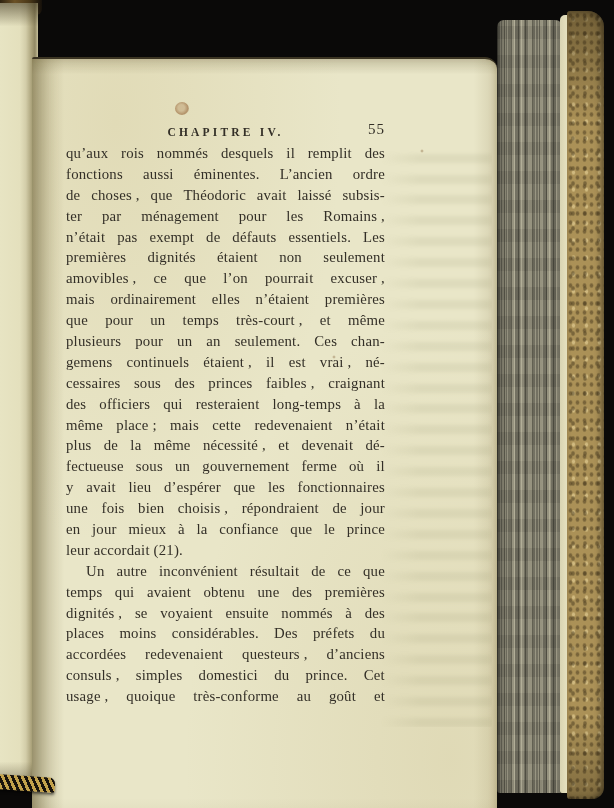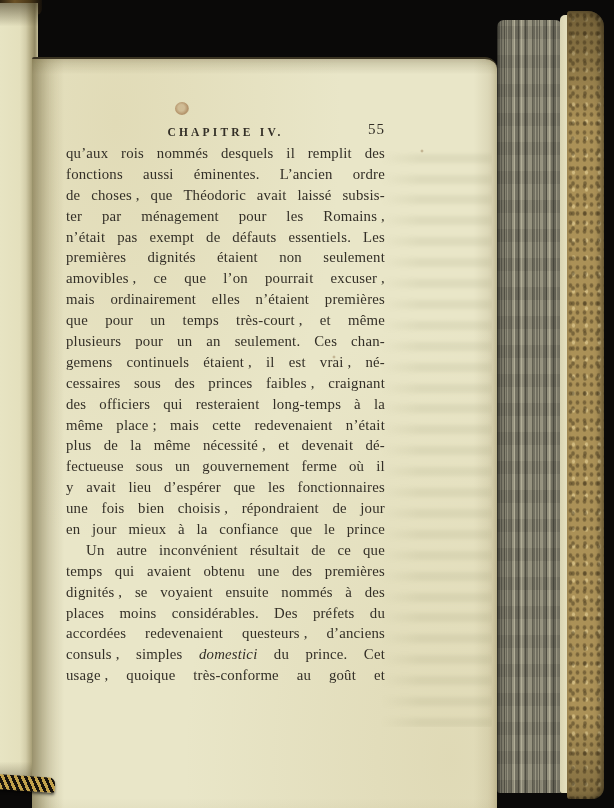--- a/index.html
+++ b/index.html
@@ -56,21 +56,21 @@
     color:var(--ink,#332f27);
     font-size:14.8px;letter-spacing:.2px;
   }
   .line{
     display:flex;justify-content:space-between;align-items:baseline;
     height:20.9px;white-space:nowrap;
   }
   .line.left{display:block;}
   .line.indent{padding-left:20px;}
   .line span{white-space:pre;}
-  .line .it{font-style:italic;}
+  .line .it{}
   
   .stain{
     position:absolute;left:143px;top:43px;width:14px;height:13px;border-radius:50%;
     background:radial-gradient(circle at 45% 45%,rgba(158,100,48,.28) 0 30%,rgba(140,85,38,.55) 62%,rgba(110,65,25,.25) 78%,transparent 88%);
   }
   .speck{position:absolute;width:4px;height:4px;border-radius:50%;
     background:radial-gradient(circle,rgba(120,80,40,.5),transparent 70%);}
   
   .ghost{
     position:absolute;left:348px;top:88px;width:112px;height:580px;
@@ -296,20 +296,21 @@
           <span>en</span>
           <span>jour</span>
           <span>mieux</span>
           <span>à</span>
           <span>la</span>
           <span>confiance</span>
           <span>que</span>
           <span>le</span>
           <span>prince</span>
         </div>
+        <div class="line left"><span>leur accordait (21).</span></div>
         <div class="line indent">
           <span>Un</span>
           <span>autre</span>
           <span>inconvénient</span>
           <span>résultait</span>
           <span>de</span>
           <span>ce</span>
           <span>que</span>
         </div>
         <div class="line">

